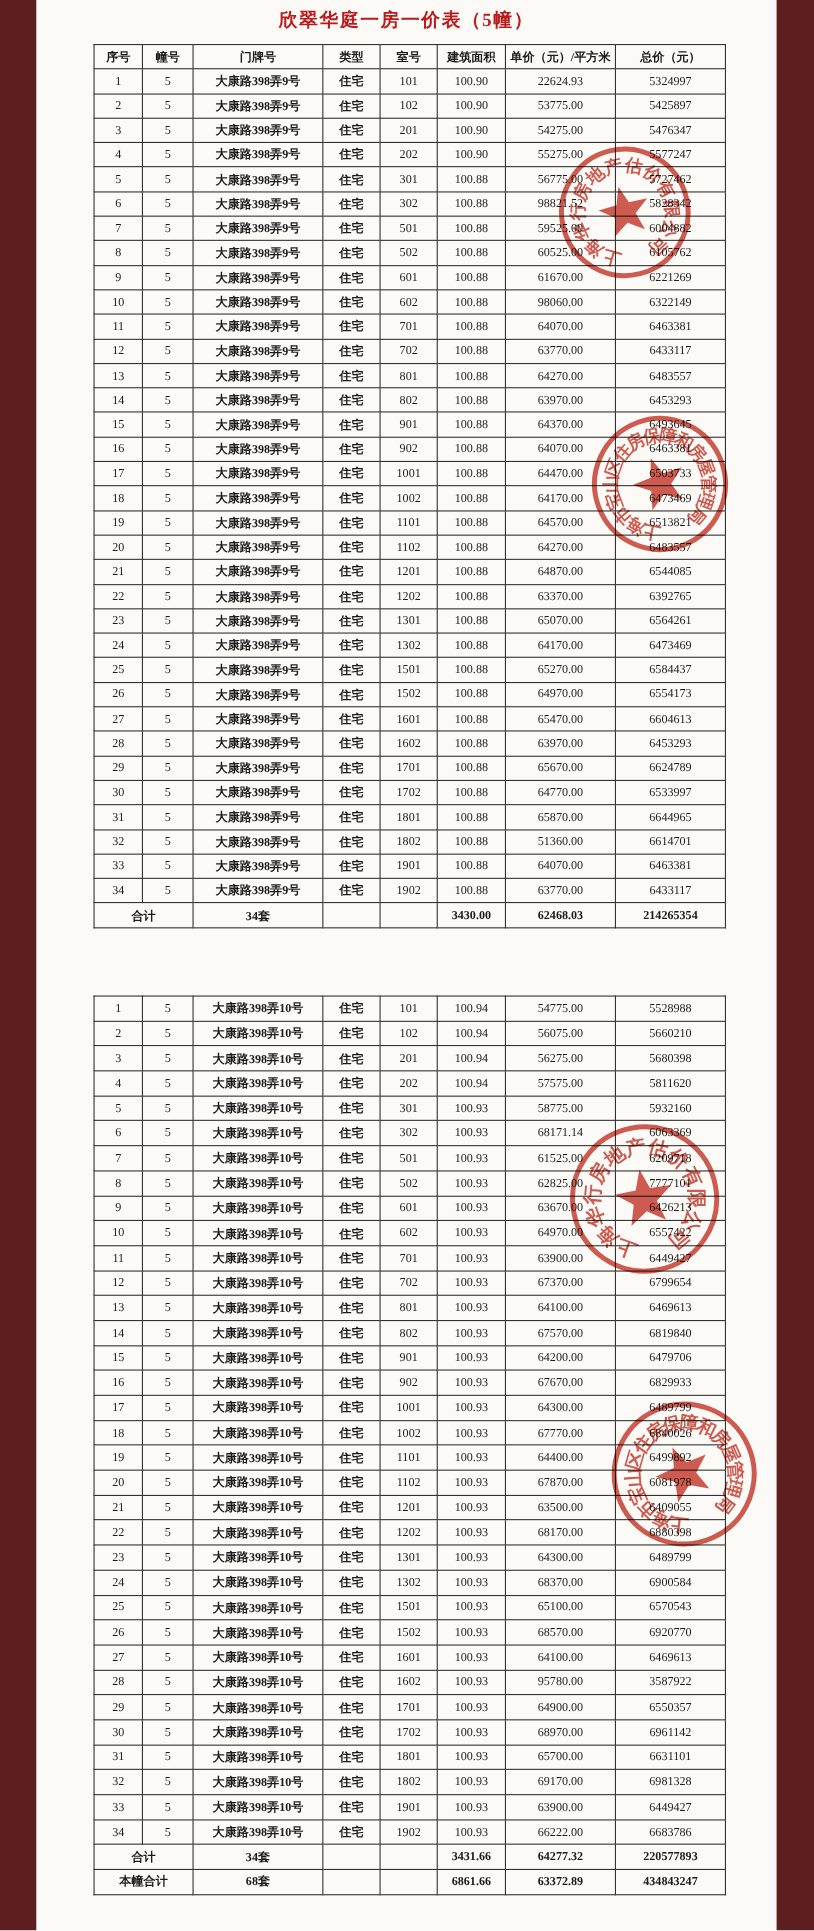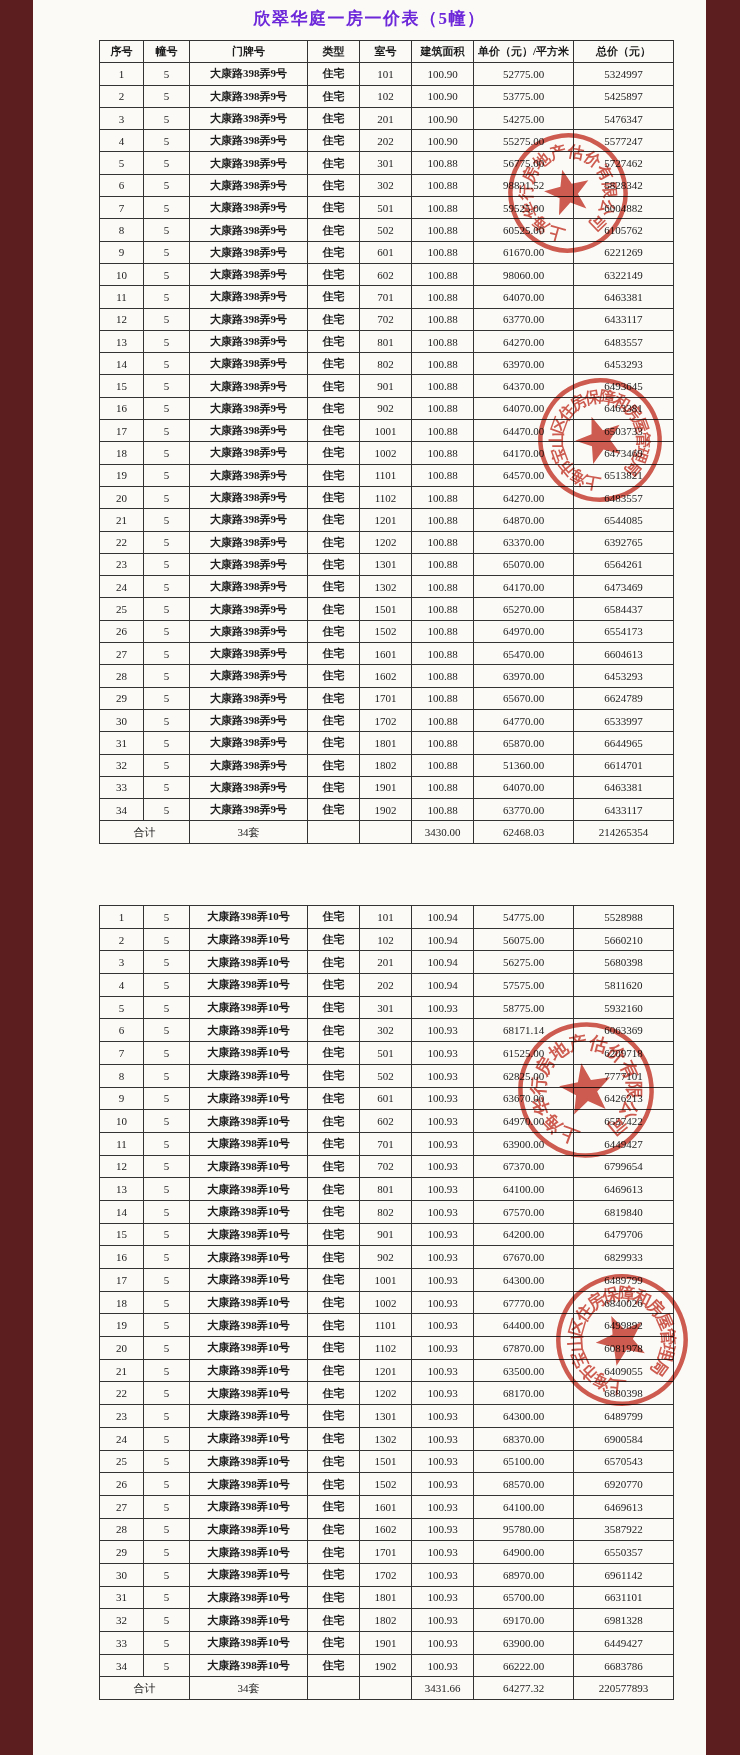--- a/index.html
+++ b/index.html
@@ -2,31 +2,31 @@
 <html><head>
 <meta charset="utf-8">
 <style>
   html,body{margin:0;padding:0;}
   body{width:740px;height:1755px;position:relative;background:#fbfaf7;overflow:hidden;
        font-family:"Liberation Serif","DejaVu Serif",serif;}
   .edge{position:absolute;top:0;bottom:0;background:#5c1e1e;}
   .edge-left{left:0;width:33px;}
   .edge-right{right:0;width:34px;}
   .title{position:absolute;top:7px;left:33px;width:673px;margin:0;text-align:center;
-         font-size:17px;font-weight:bold;letter-spacing:1.5px;color:#6d28d9;}
-  table{position:absolute;left:99px;width:574px;border-collapse:collapse;table-layout:fixed;}
+         font-size:17px;font-weight:bold;letter-spacing:1.5px;color:#b91c1c;}
+  table{position:absolute;left:85px;width:574px;border-collapse:collapse;table-layout:fixed;}
   #t1{top:40px;}
   #t2{top:905px;}
   th,td{border:1.5px solid #333;padding:0;text-align:center;vertical-align:middle;
         white-space:nowrap;overflow:hidden;color:#1b1b1b;font-size:11px;}
   th{font-weight:bold;}
   #t1 tr{height:22.3px;}
   #t2 tr{height:22.7px;}
   td[data-name="cell-address"],td[data-name="cell-type"]{font-weight:bold;}
-  tr.summary td{font-weight:normal;}
+  tr.summary td{font-weight:bold;}
   .stamp{position:absolute;opacity:.82;mix-blend-mode:multiply;pointer-events:none;}
 </style>
 </head>
 <body>
 
 <div class="edge edge-left" data-name="left-border-bar"></div>
 <div class="edge edge-right" data-name="right-border-bar"></div>
 
 <h1 class="title" data-name="page-title">欣翠华庭一房一价表（5幢）</h1>
 
@@ -54,21 +54,21 @@
       </tr>
     </thead>
   <tbody>
       <tr data-name="table-row">
         <td data-name="cell-serial">1</td>
         <td data-name="cell-building-no">5</td>
         <td data-name="cell-address">大康路398弄9号</td>
         <td data-name="cell-type">住宅</td>
         <td data-name="cell-room-no">101</td>
         <td data-name="cell-area">100.90</td>
-        <td data-name="cell-unit-price">52775.00</td>
+        <td data-name="cell-unit-price">22624.93</td>
         <td data-name="cell-total-price">5324997</td>
       </tr>
       <tr data-name="table-row">
         <td data-name="cell-serial">2</td>
         <td data-name="cell-building-no">5</td>
         <td data-name="cell-address">大康路398弄9号</td>
         <td data-name="cell-type">住宅</td>
         <td data-name="cell-room-no">102</td>
         <td data-name="cell-area">100.90</td>
         <td data-name="cell-unit-price">53775.00</td>
@@ -759,20 +759,29 @@
         <td data-name="cell-total-price">6683786</td>
       </tr>
       <tr class="summary" data-name="total-row">
         <td colspan="2" data-name="total-label">合计</td>
         <td data-name="cell-units-count">34套</td>
         <td data-name="cell-type"></td>
         <td data-name="cell-room-no"></td>
         <td data-name="cell-area">3431.66</td>
         <td data-name="cell-unit-price">64277.32</td>
         <td data-name="cell-total-price">220577893</td>
+      </tr>
+      <tr class="summary" data-name="building-total-row">
+        <td colspan="2" data-name="total-label">本幢合计</td>
+        <td data-name="cell-units-count">68套</td>
+        <td data-name="cell-type"></td>
+        <td data-name="cell-room-no"></td>
+        <td data-name="cell-area">6861.66</td>
+        <td data-name="cell-unit-price">63372.89</td>
+        <td data-name="cell-total-price">434843247</td>
       </tr>
     </tbody>
 </table>
 
 <div id="stamps-layer" data-name="seal-stamps-layer">
     <svg width="136" height="136" class="stamp" data-name="red-seal-huahang-1" style="left: 500px; top: 125px; transform: rotate(-14deg);">
       <circle cx="68" cy="68" r="57.5" fill="none" stroke="#c7392a" stroke-width="4.5" data-name="seal-ring"></circle>
       <polygon points="68.0,44.0 73.8,60.0 90.8,60.6 77.4,71.1 82.1,87.4 68.0,77.9 53.9,87.4 58.6,71.1 45.2,60.6 62.2,60.0" fill="#c7392a" data-name="star-icon"></polygon>
       <text x="47" y="104.37306695894642" fill="#c7392a" font-size="16" font-weight="bold" text-anchor="middle" dominant-baseline="central" transform="rotate(-150 47 104.37306695894642)" data-name="seal-ring-char">上</text>
       <text x="33.595614139862334" y="92.09021032674393" fill="#c7392a" font-size="16" font-weight="bold" text-anchor="middle" dominant-baseline="central" transform="rotate(-125 33.595614139862334 92.09021032674393)" data-name="seal-ring-char">海</text>

